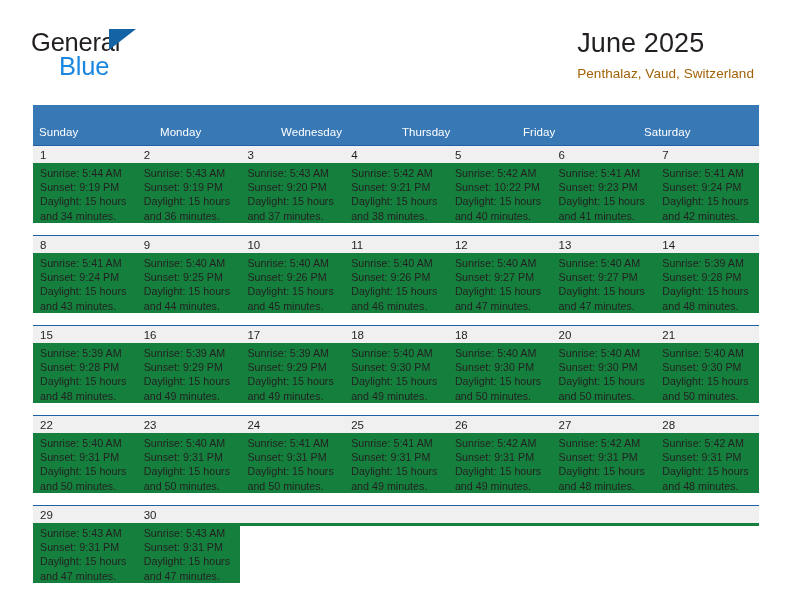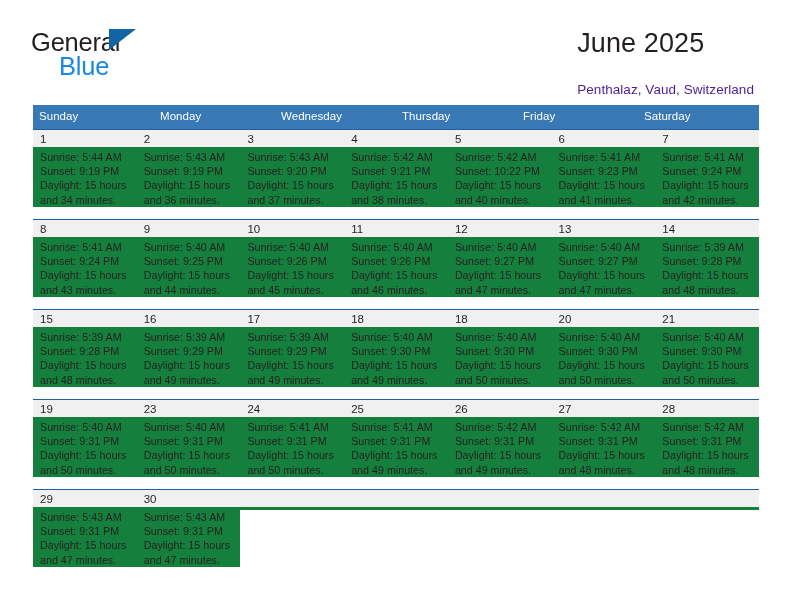--- a/index.html
+++ b/index.html
@@ -78,40 +78,40 @@
     font-size: 27px;
     line-height: 34px;
     color: #231f20;
     font-weight: normal;
     margin: 0;
     letter-spacing: 0.1px;
   }
   .cal-subtitle {
     font-size: 13.5px;
     line-height: 20px;
-    color: #4c1d95;
-    margin: 20px 0 0 0;
+    color: #a16207;
+    margin: 4px 0 0 0;
     letter-spacing: 0.05px;
   }
 
   
   .calendar {
     position: absolute;
     left: 33px;
     top: 105px;
     width: 726px;
   }
 
   .weekday-row {
     display: flex;
     background: #3878b4;
   }
   .weekday-cell {
     flex: 1 1 0;
-    padding: 4px 6px 5px 6px;
+    padding: 20px 6px 5px 6px;
     font-size: 11.5px;
     line-height: 15px;
     color: #ffffff;
     letter-spacing: 0.05px;
   }
 
   .week-row {
     display: flex;
     border-top: 1.6px solid #1f5fa4;
     background: #ffffff;
@@ -370,21 +370,21 @@
           <div class="day-line">Sunrise: 5:40 AM</div>
           <div class="day-line">Sunset: 9:30 PM</div>
           <div class="day-line">Daylight: 15 hours</div>
           <div class="day-line">and 50 minutes.</div>
         </div>
       </div>
     </div>
 
     <div class="week-row">
       <div class="day-cell">
-        <div class="day-number-band">19</div>
+        <div class="day-number-band">22</div>
         <div class="day-body">
           <div class="day-line">Sunrise: 5:40 AM</div>
           <div class="day-line">Sunset: 9:31 PM</div>
           <div class="day-line">Daylight: 15 hours</div>
           <div class="day-line">and 50 minutes.</div>
         </div>
       </div>
       <div class="day-cell">
         <div class="day-number-band">23</div>
         <div class="day-body">

